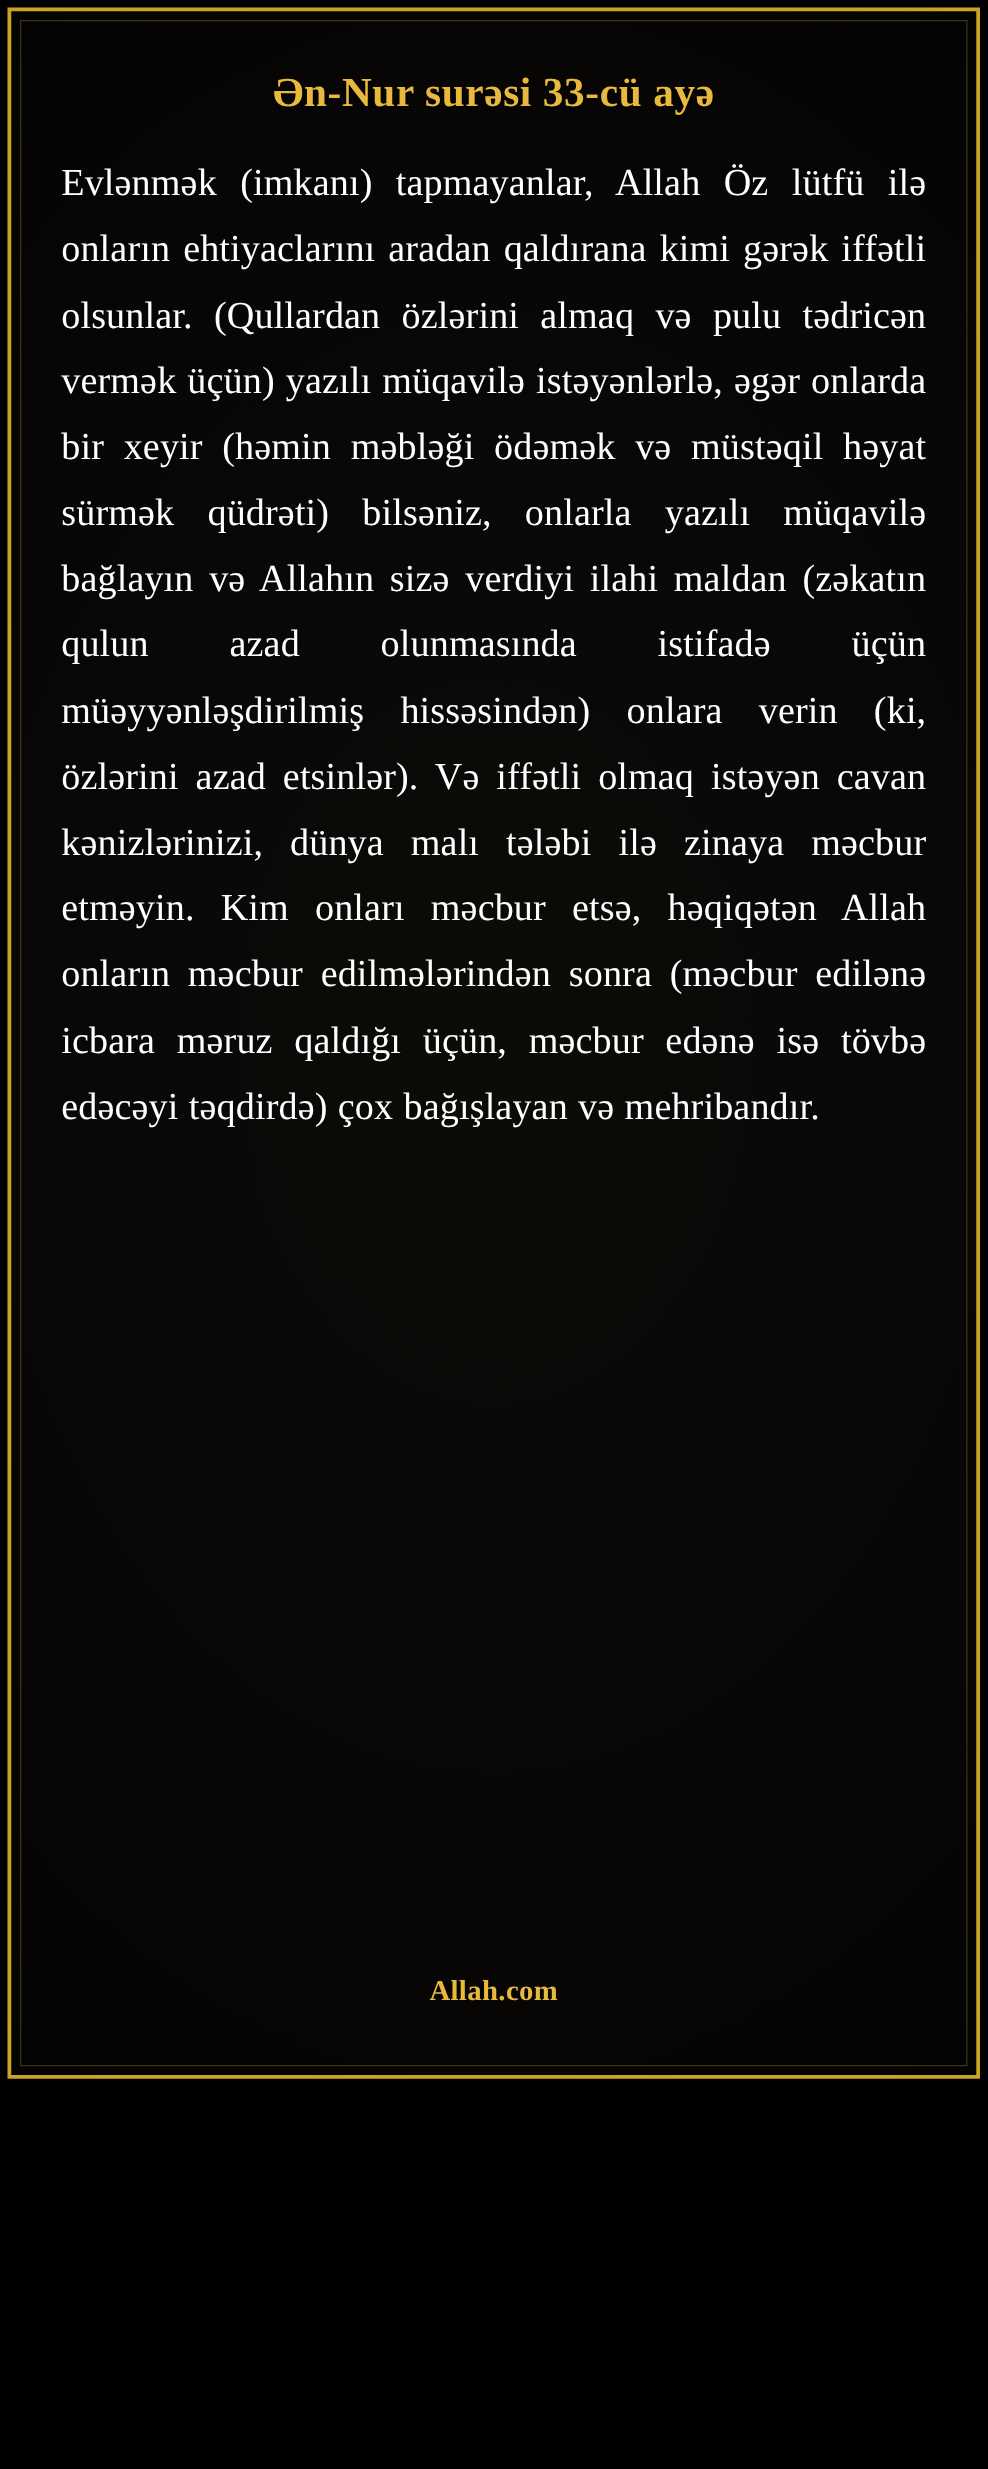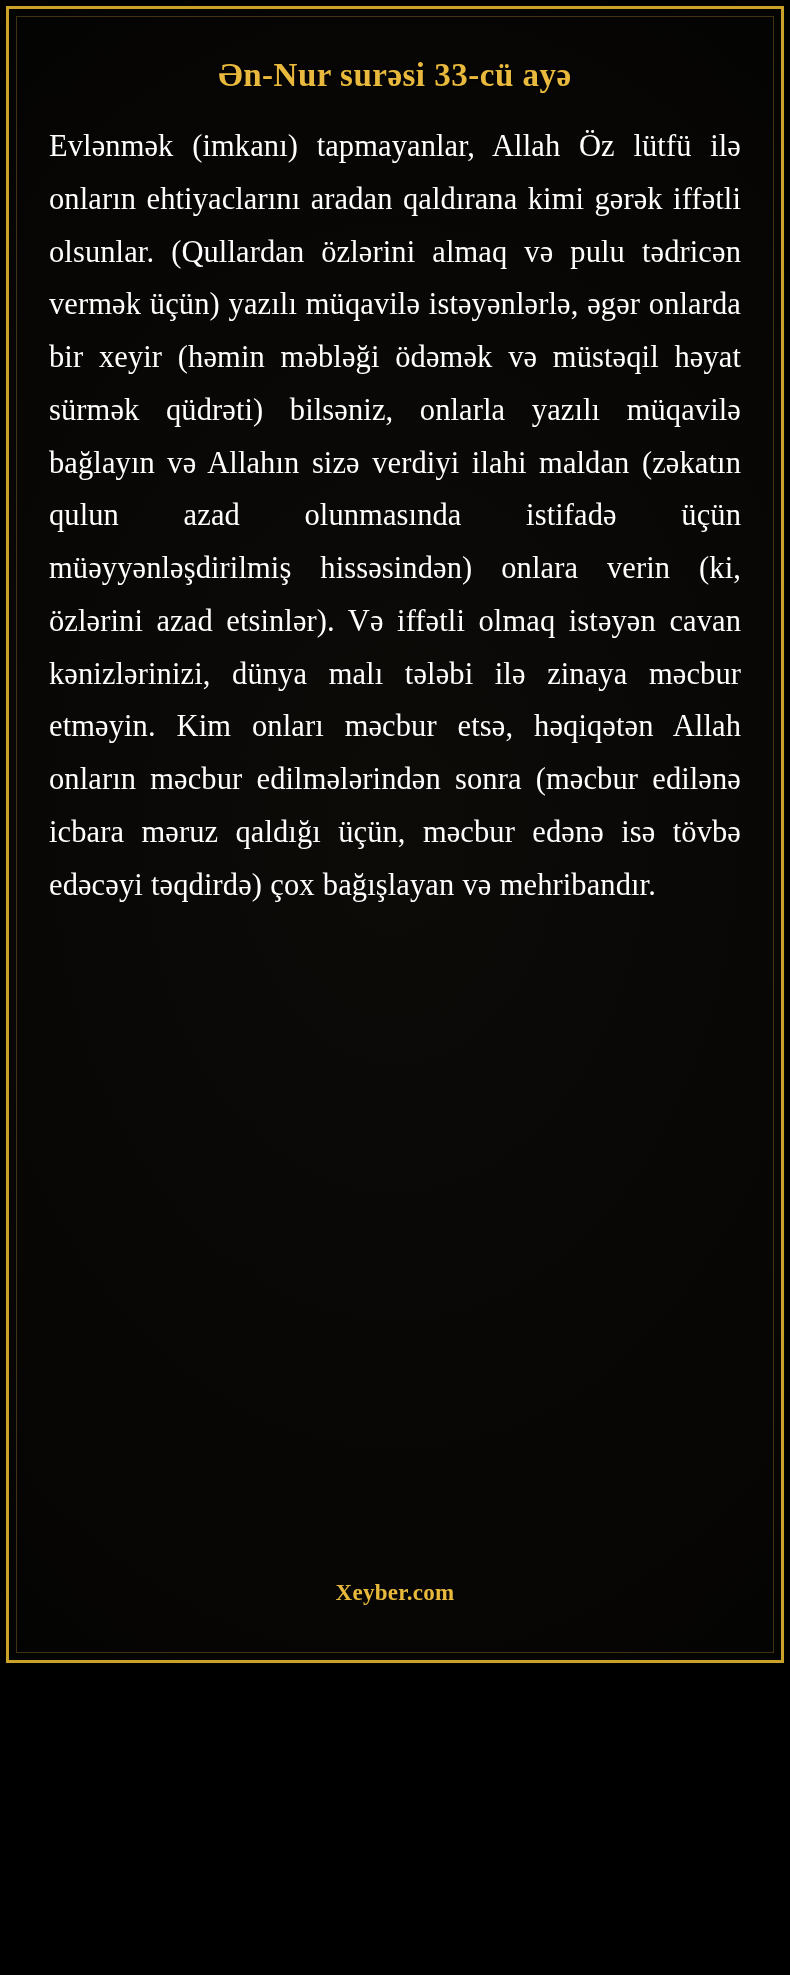--- a/index.html
+++ b/index.html
@@ -70,15 +70,15 @@
     font-family: "Liberation Serif", serif;
   }
 </style>
 </head>
 <body>
 
 <div class="card">
   <h1 class="title">Ən-Nur surəsi 33-cü ayə</h1>
   <div class="body-text">Evlənmək (imkanı) tapmayanlar, Allah Öz lütfü ilə onların ehtiyaclarını aradan qaldırana kimi gərək iffətli olsunlar. (Qullardan özlərini almaq və pulu tədricən vermək üçün) yazılı müqavilə istəyənlərlə, əgər onlarda bir xeyir (həmin məbləği ödəmək və müstəqil həyat sürmək qüdrəti) bilsəniz, onlarla yazılı müqavilə bağlayın və Allahın sizə verdiyi ilahi maldan (zəkatın qulun azad olunmasında istifadə üçün müəyyənləşdirilmiş hissəsindən) onlara verin (ki, özlərini azad etsinlər). Və iffətli olmaq istəyən cavan kənizlərinizi, dünya malı tələbi ilə zinaya məcbur etməyin. Kim onları məcbur etsə, həqiqətən Allah onların məcbur edilmələrindən sonra (məcbur edilənə icbara məruz qaldığı üçün, məcbur edənə isə tövbə edəcəyi təqdirdə) çox bağışlayan və mehribandır.</div>
   <div class="footer">
-    <span class="footer-brand">Xeyber.com</span>
+    <span class="footer-brand">Allah.com</span>
   </div>
 </div>
 
 </body></html>

